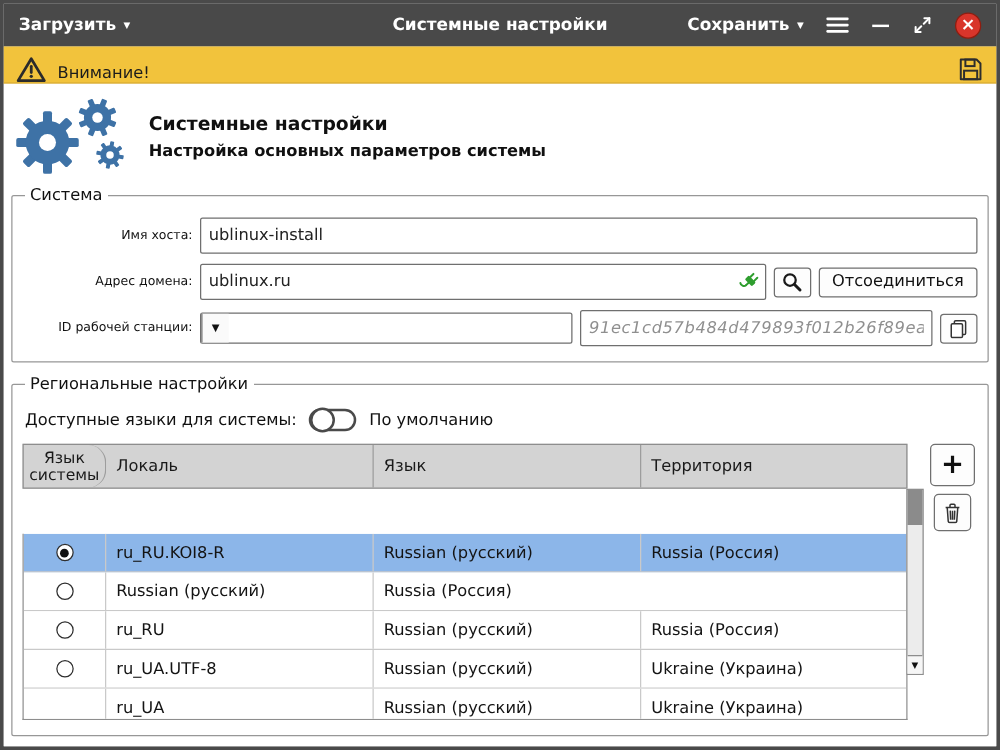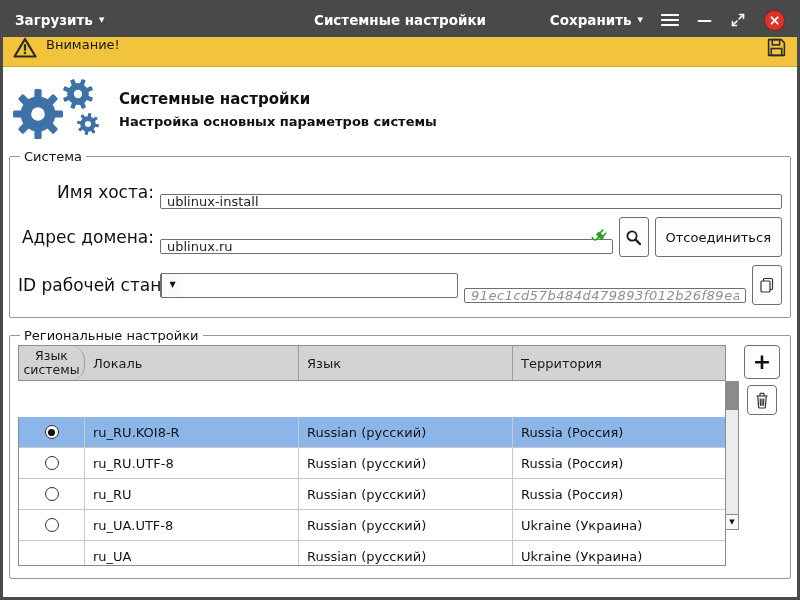--- a/index.html
+++ b/index.html
@@ -11,41 +11,41 @@
   .titlebar { flex:0 0 34px; background:#494949; display:flex; align-items:center; padding:0 12px; position:relative; }
   .tb-btn { display:flex; align-items:center; gap:6px; color:#fff; font-size:13.5px; font-weight:bold; cursor:pointer; z-index:1; }
   .chev { font-size:7px; line-height:1; }
   .tb-title { position:absolute; left:0; right:0; text-align:center; color:#fff; font-size:13.5px; font-weight:bold; }
   .tb-right { margin-left:auto; display:flex; align-items:center; gap:18px; z-index:1; }
   .tb-icon { display:flex; align-items:center; justify-content:center; cursor:pointer; color:#fff; }
   .minbar { font-weight:bold; font-size:15px; line-height:1; }
   .close-btn { width:21px; height:21px; border-radius:50%; background:#d8352b; border:1px solid #8f1d10; display:flex; align-items:center; justify-content:center; color:#fff; font-size:14px; font-weight:bold; cursor:pointer; line-height:1; }
 
   
-  .warnbar { flex:0 0 30px; background:#f2c33c; border-bottom:1px solid #d2a62e; display:flex; align-items:flex-start; gap:9px; padding:0 10px; }
+  .warnbar { flex:0 0 30px; background:#f2c33c; border-bottom:1px solid #d2a62e; display:flex; align-items:flex-end; gap:9px; padding:0 10px; }
   .warn-text { font-size:13px; color:#1c1c1c; }
   .save-icon-btn { margin-left:auto; display:flex; align-items:center; cursor:pointer; }
 
   
   .content { flex:1; padding:6px; background:#fff; overflow:hidden; }
   .page-header { display:flex; align-items:center; gap:14px; padding:4px 0 8px 2px; }
   .ph-title { font-size:15px; font-weight:bold; color:#101010; margin-bottom:6px; }
   .ph-sub { font-size:13px; font-weight:bold; color:#101010; }
 
   fieldset { border:1px solid #979797; border-radius:2px; margin:0 0 10px 0; padding:2px 8px 12px 8px; }
   legend { font-size:13px; color:#111; padding:0 4px; margin-left:2px; }
 
   .frow { display:grid; grid-template-columns:136px 1fr; column-gap:6px; align-items:center; margin-top:8px; }
-  .flabel { text-align:right; font-size:17px; color:#111; white-space:nowrap; }
-  .tinput { width:100%; height:15px; border:1px solid #6f6f6f; border-radius:2px; padding:0 6px; font-family:"DejaVu Sans",sans-serif; font-size:13px; color:#222; background:#fff; outline:none;margin-top:20px; }
+  .flabel { text-align:right; font-size:10px; color:#111; white-space:nowrap; }
+  .tinput { width:100%; height:29px; border:1px solid #6f6f6f; border-radius:2px; padding:0 6px; font-family:"DejaVu Sans",sans-serif; font-size:13px; color:#222; background:#fff; outline:none; }
   .hrow { display:flex; align-items:center; gap:6px; }
   .input-wrap { flex:1; position:relative; }
   .input-wrap .tinput { padding-right:26px; }
   .plug { position:absolute; right:5px; top:50%; transform:translateY(-50%); display:flex; }
-  .btn { height:40px; background:#fdfdfd; border:1px solid #6f6f6f; border-radius:3px; font-family:"DejaVu Sans",sans-serif; font-size:13px; color:#111; display:flex; align-items:center; justify-content:center; padding:0 10px; cursor:pointer; }
+  .btn { height:24px; background:#fdfdfd; border:1px solid #6f6f6f; border-radius:3px; font-family:"DejaVu Sans",sans-serif; font-size:13px; color:#111; display:flex; align-items:center; justify-content:center; padding:0 10px; cursor:pointer; }
   .icon-btn { width:30px; padding:0; }
   .combo { width:298px; height:25px; border:1px solid #6f6f6f; border-radius:2px; background:#fff; display:flex; align-items:stretch; cursor:pointer; }
   .combo-text { flex:1; display:flex; align-items:center; padding:0 6px; font-size:13px; color:#141414; white-space:nowrap; overflow:hidden; }
   .combo-btn { width:22px; border-left:1px solid #6f6f6f; display:flex; align-items:center; justify-content:center; background:#fafafa; }
   .combo-arrow { font-size:8px; color:#111; line-height:1; }
   .id-input { flex:1; color:#8f8f8f; font-style:italic; letter-spacing:0.5px; }
 
   .toggle-row { display:flex; align-items:center; gap:10px; margin:10px 0 10px 2px; font-size:13px; color:#111; }
   .toggle { width:38px; height:18px; border:2px solid #4a4a4a; border-radius:11px; position:relative; background:#fff; cursor:pointer; }
   .knob { position:absolute; left:-1px; top:-3px; width:20px; height:20px; border:2px solid #4a4a4a; border-radius:50%; background:#fff; }
@@ -225,20 +225,27 @@
               </svg>
             </span>
           </button>
         </div>
       </div>
     </fieldset>
 
     <fieldset>
       <legend>Региональные настройки</legend>
 
+      <div class="toggle-row">
+        <span>Доступные языки для системы:</span>
+        <div class="toggle">
+          <div class="knob"></div>
+        </div>
+        <span>По умолчанию</span>
+      </div>
 
       <div class="table-area">
         <div class="ltable">
           <div class="thead">
             <div class="th c1">Язык системы</div>
             <div class="th">Локаль</div>
             <div class="th">Язык</div>
             <div class="th">Территория</div>
           </div>
           <div class="tbody">
@@ -249,21 +256,20 @@
                 </div>
               <div class="td">ru_RU.KOI8-R</div>
               <div class="td">Russian (русский)</div>
               <div class="td">Russia (Россия)</div>
             </div>
 
             <div class="trow">
               <div class="td c1">
                   <span class="radio"></span>
                 </div>
-              <div class="td">ru_RU.UTF-8</div>
               <div class="td">Russian (русский)</div>
               <div class="td">Russia (Россия)</div>
             </div>
 
             <div class="trow">
               <div class="td c1">
                   <span class="radio"></span>
                 </div>
               <div class="td">ru_RU</div>
               <div class="td">Russian (русский)</div>

